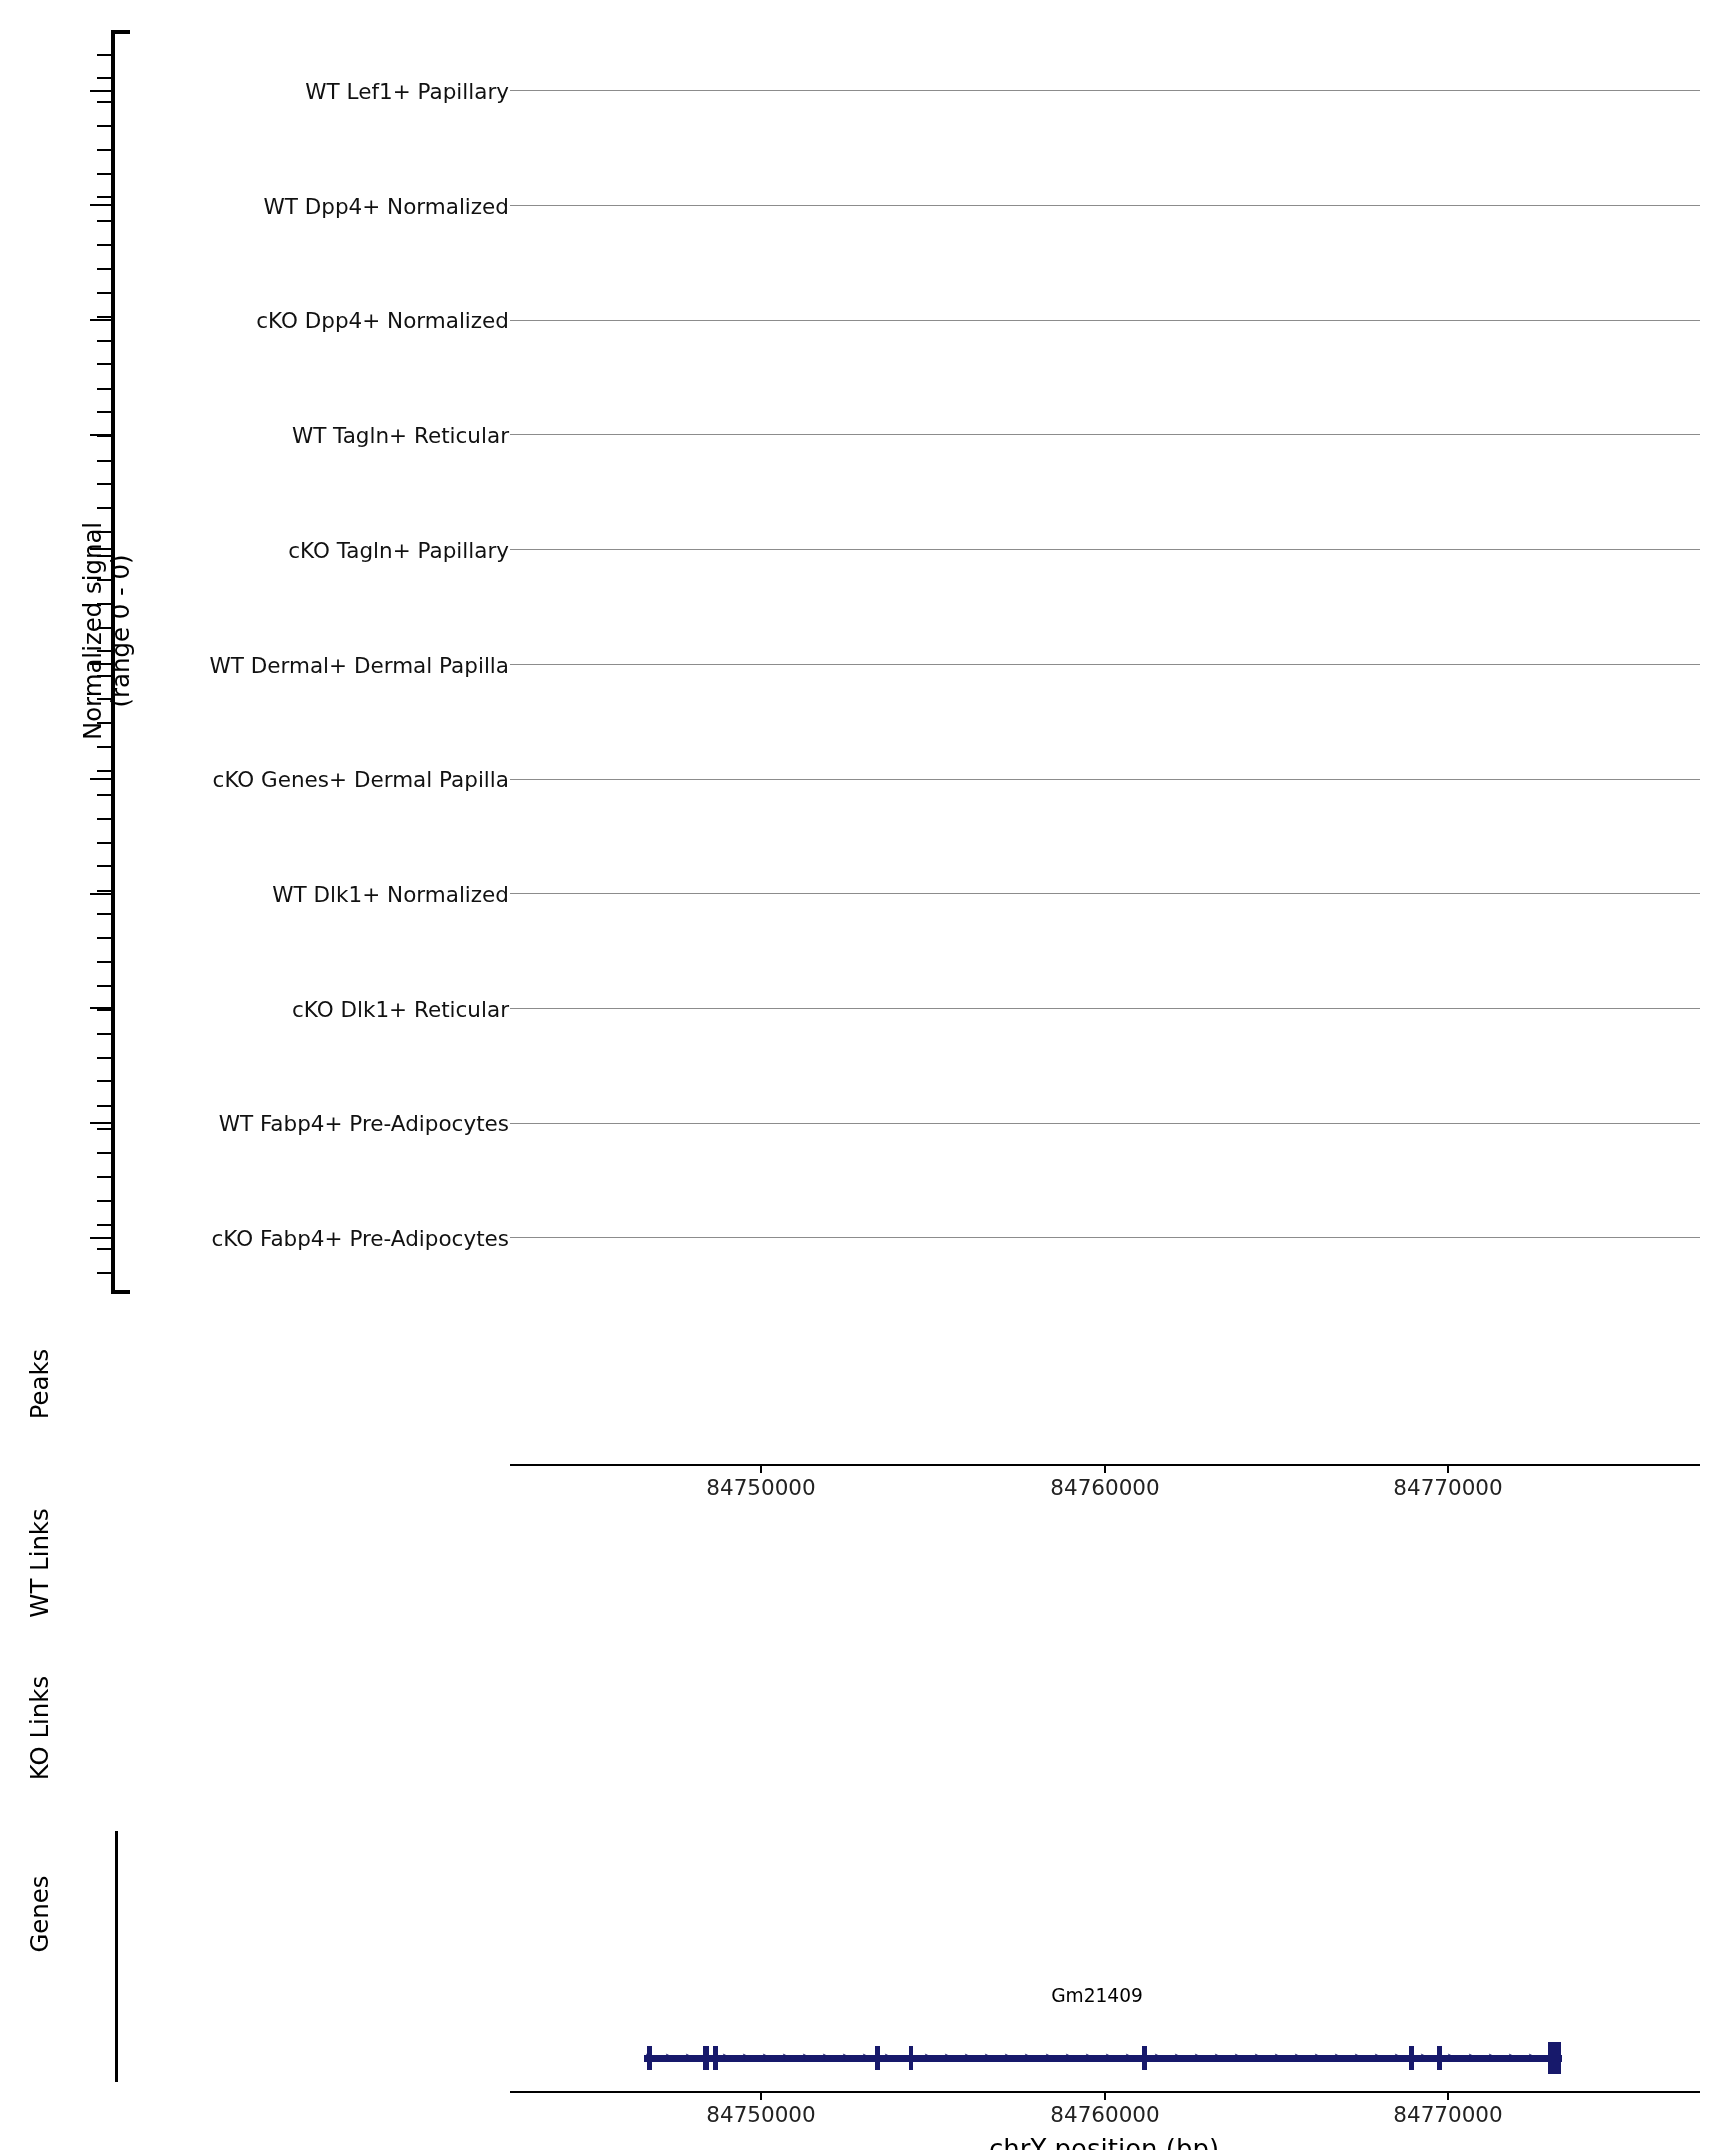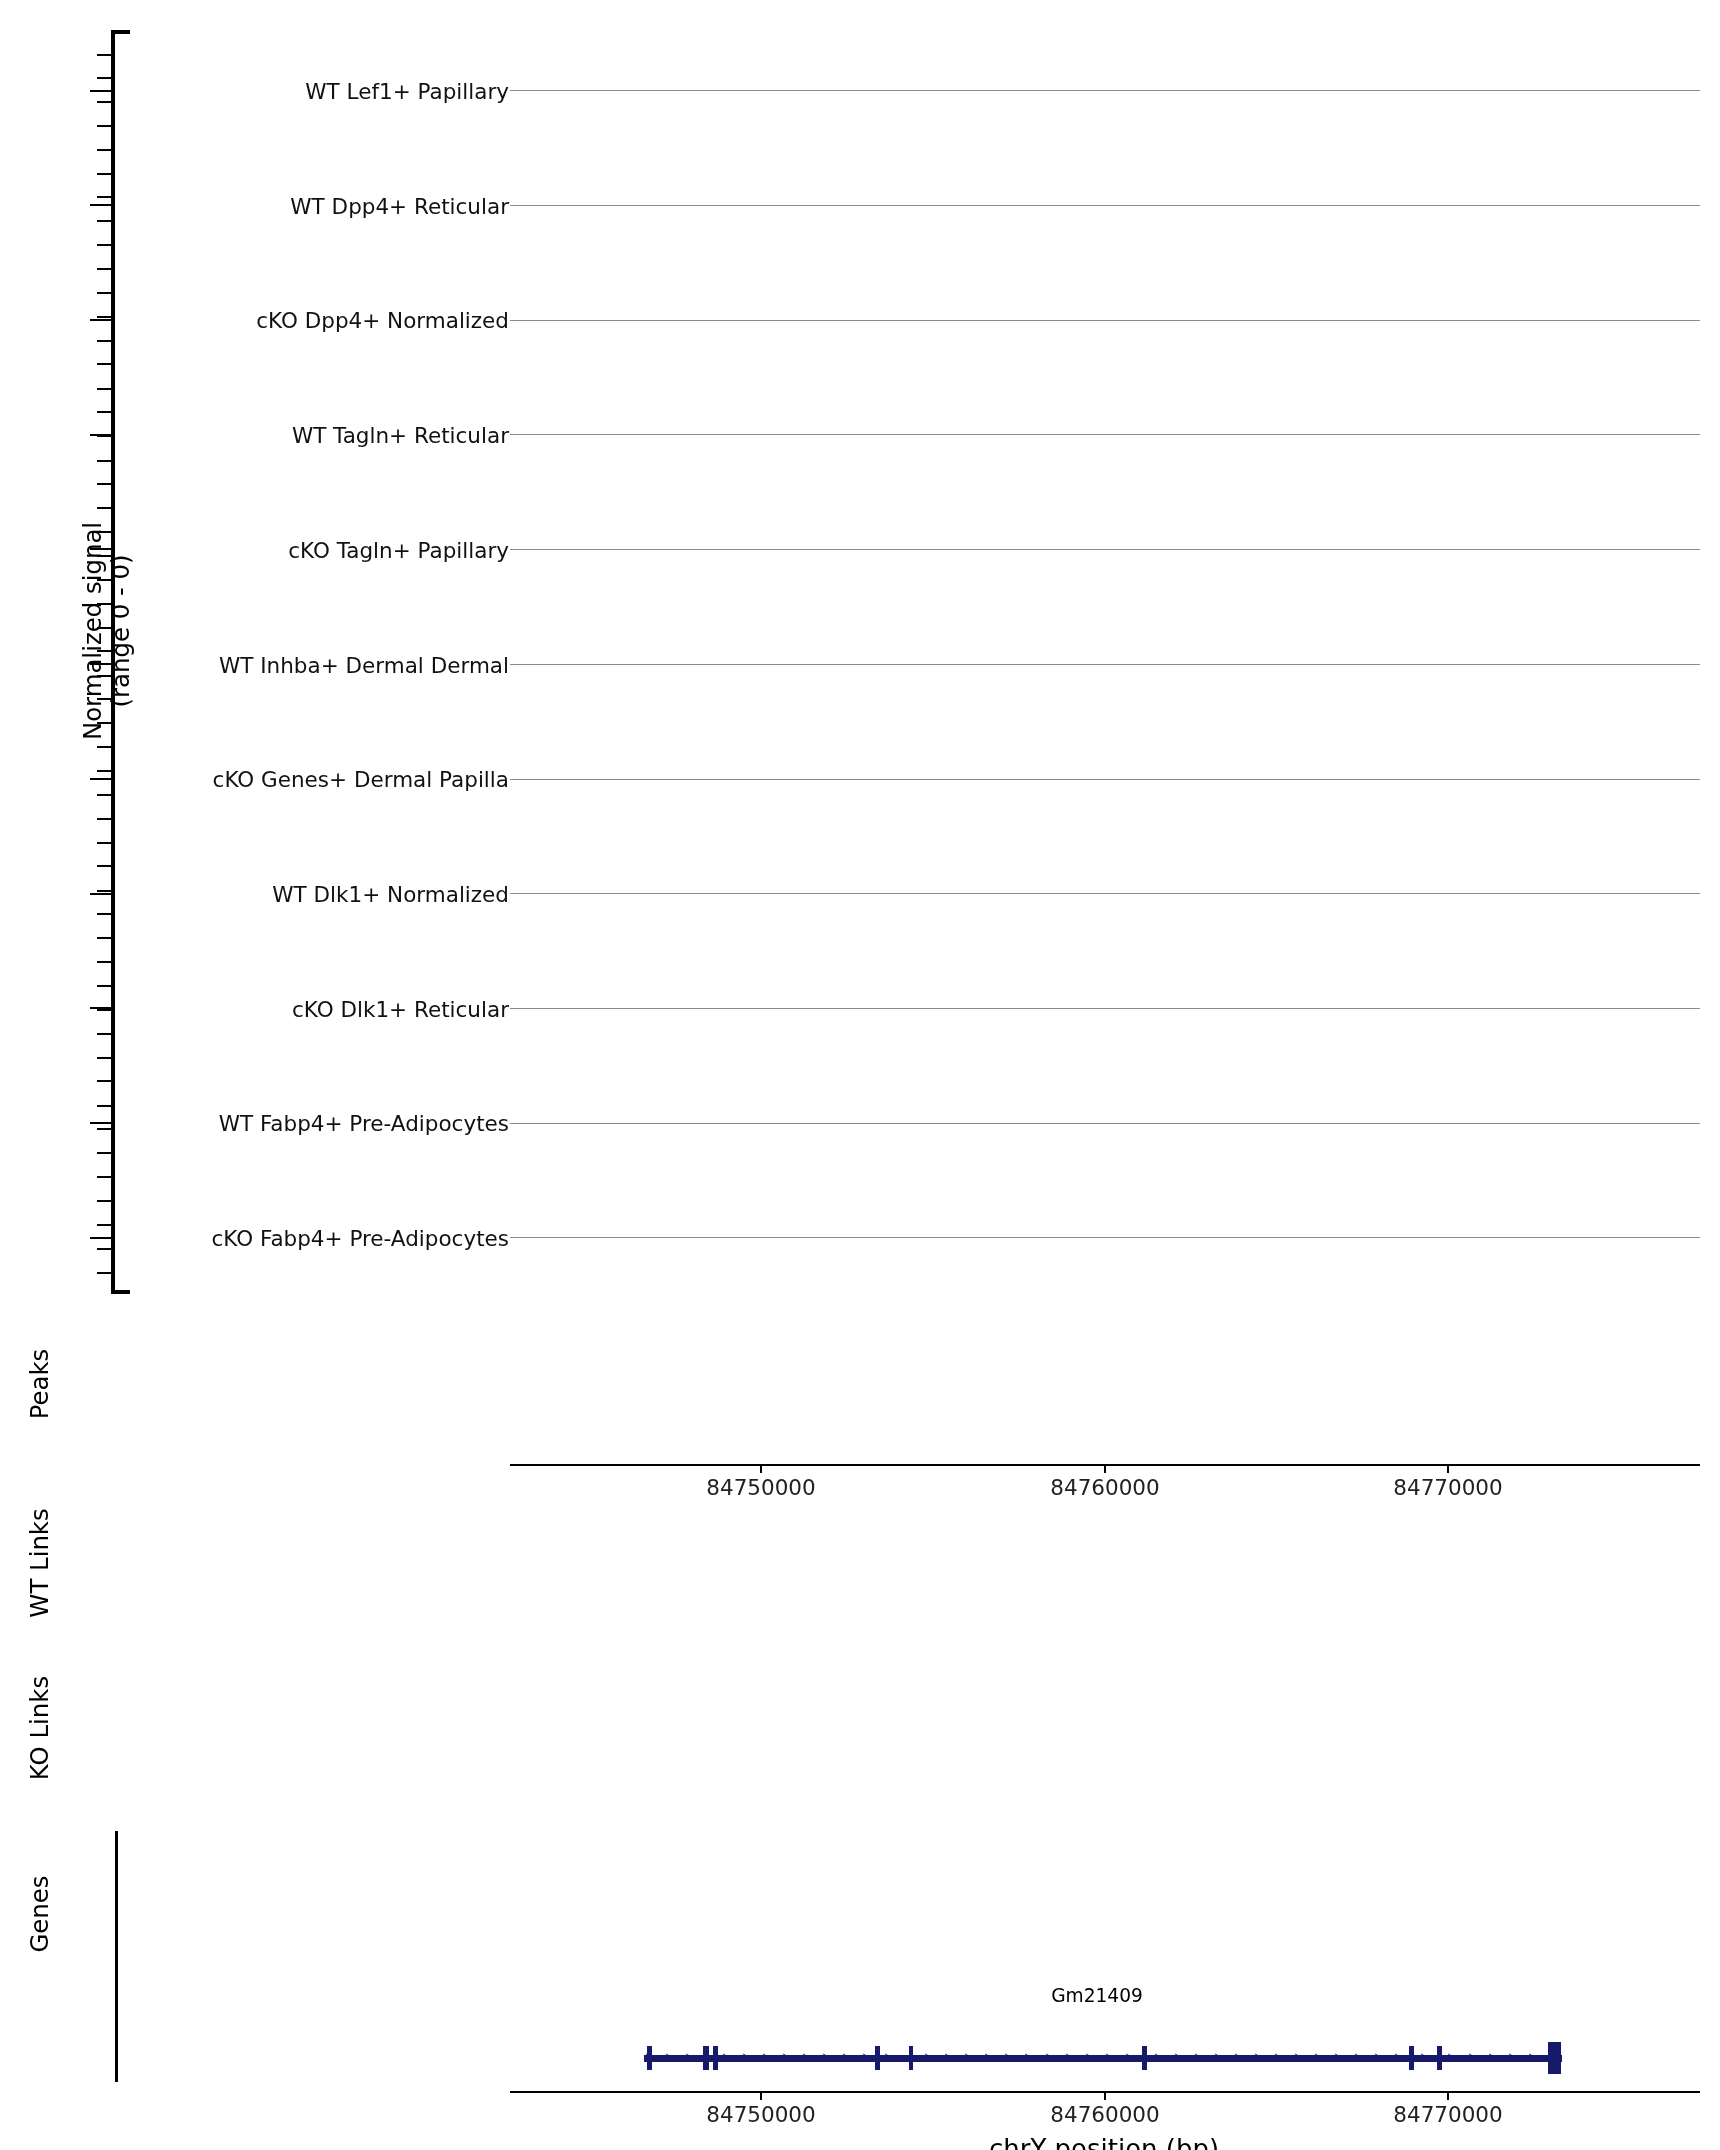--- a/index.html
+++ b/index.html
@@ -207,25 +207,25 @@
     <div class="tick-major" style="left:90px;top:434px;"></div>
     <div class="tick-major" style="left:90px;top:548px;"></div>
     <div class="tick-major" style="left:90px;top:663px;"></div>
     <div class="tick-major" style="left:90px;top:778px;"></div>
     <div class="tick-major" style="left:90px;top:893px;"></div>
     <div class="tick-major" style="left:90px;top:1007px;"></div>
     <div class="tick-major" style="left:90px;top:1122px;"></div>
     <div class="tick-major" style="left:90px;top:1237px;"></div>
 
     <div class="track-label" style="right:1212px;top:91px;">WT Lef1+ Papillary</div>
-    <div class="track-label" style="right:1212px;top:206px;">WT Dpp4+ Reticular</div>
+    <div class="track-label" style="right:1212px;top:206px;">WT Dpp4+ Normalized</div>
     <div class="track-label" style="right:1212px;top:320px;">cKO Dpp4+ Normalized</div>
     <div class="track-label" style="right:1212px;top:435px;">WT Tagln+ Reticular</div>
     <div class="track-label" style="right:1212px;top:550px;">cKO Tagln+ Papillary</div>
-    <div class="track-label" style="right:1212px;top:665px;">WT Inhba+ Dermal Dermal</div>
+    <div class="track-label" style="right:1212px;top:665px;">WT Dermal+ Dermal Papilla</div>
     <div class="track-label" style="right:1212px;top:779px;">cKO Genes+ Dermal Papilla</div>
     <div class="track-label" style="right:1212px;top:894px;">WT Dlk1+ Normalized</div>
     <div class="track-label" style="right:1212px;top:1009px;">cKO Dlk1+ Reticular</div>
     <div class="track-label" style="right:1212px;top:1123px;">WT Fabp4+ Pre-Adipocytes</div>
     <div class="track-label" style="right:1212px;top:1238px;">cKO Fabp4+ Pre-Adipocytes</div>
 
     <div class="track-baseline" style="left:510px;top:90px;width:1190px;"></div>
     <div class="track-baseline" style="left:510px;top:205px;width:1190px;"></div>
     <div class="track-baseline" style="left:510px;top:320px;width:1190px;"></div>
     <div class="track-baseline" style="left:510px;top:434px;width:1190px;"></div>

